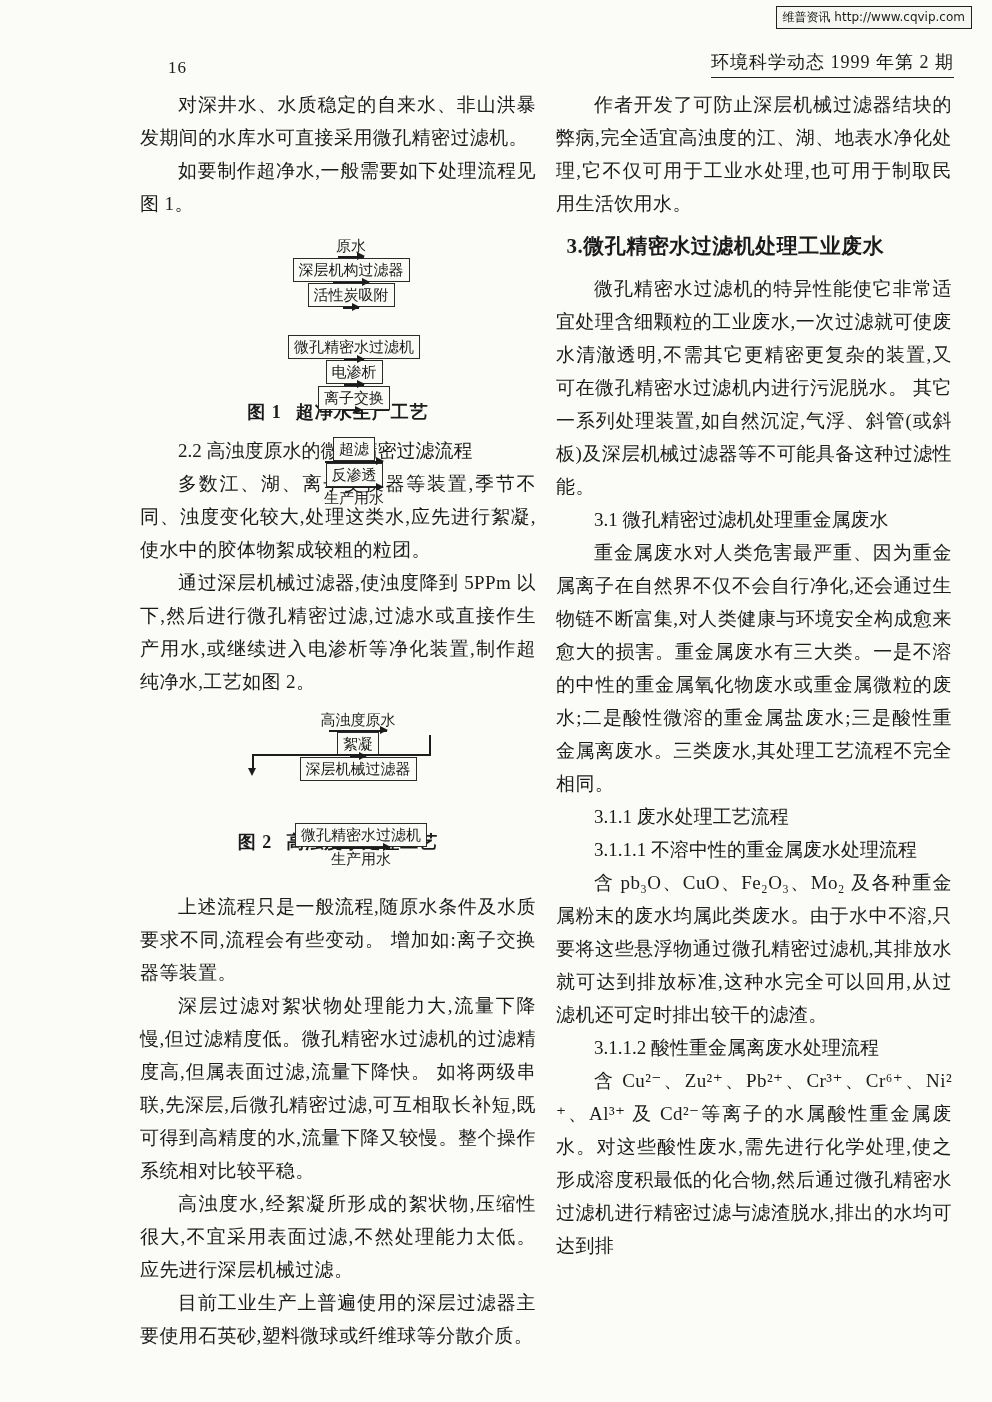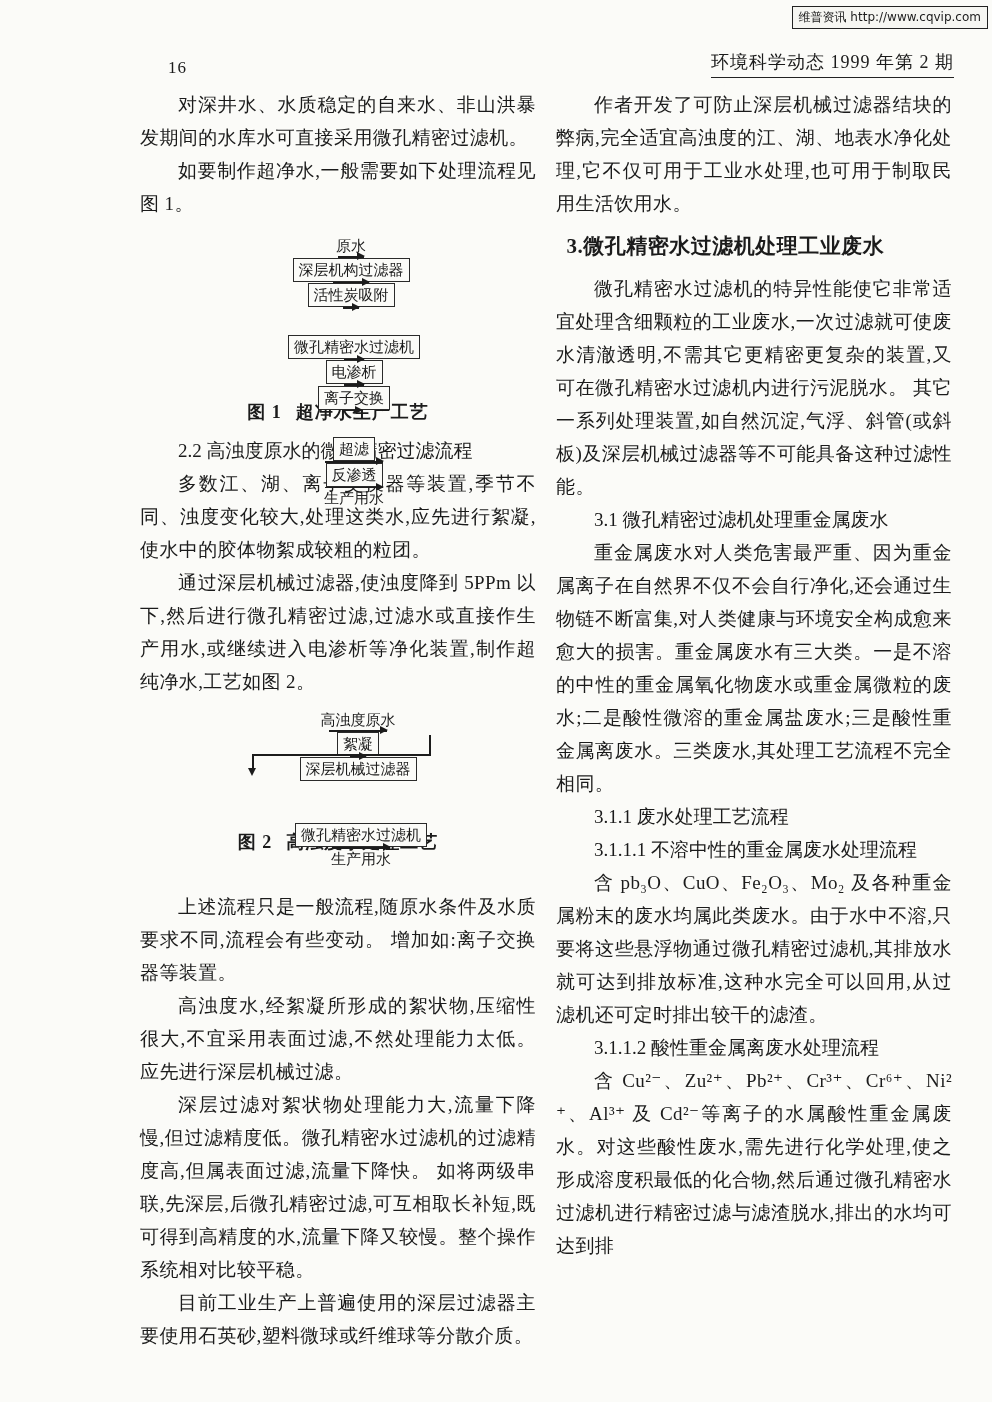--- a/index.html
+++ b/index.html
@@ -6,21 +6,21 @@
   .page{
     position:relative;
     width:992px;height:1402px;
     background:#fbfbf8;
     color:#1b1b1b;
     font-family:"Liberation Serif","DejaVu Serif",serif;
     overflow:hidden;
   }
   
   .watermark{
-    position:absolute;top:6px;right:4px;
+    position:absolute;top:6px;right:20px;
     border:1px solid #222;
     padding:2px 6px;
     font-size:12px;
     font-family:"DejaVu Sans",sans-serif;
     background:#f6f6f2;
     white-space:nowrap;
   }
   
   .header{
     position:absolute;top:50px;left:168px;right:38px;
@@ -150,22 +150,22 @@
           <span class="arr w58"></span>
           <span class="flabel">生产用水</span>
         </div>
       </div>
       <div class="caption" style="margin-top:24px;">
         <span>图 2</span><span class="cap-text">高浊度水处理工艺</span>
       </div>
 
       <div class="spacer-lg"></div>
       <p class="body">上述流程只是一般流程,随原水条件及水质要求不同,流程会有些变动。 增加如:离子交换器等装置。</p>
+      <p class="body">深层过滤对絮状物处理能力大,流量下降慢,但过滤精度低。微孔精密水过滤机的过滤精度高,但属表面过滤,流量下降快。 如将两级串联,先深层,后微孔精密过滤,可互相取长补短,既可得到高精度的水,流量下降又较慢。整个操作系统相对比较平稳。</p>
       <p class="body">高浊度水,经絮凝所形成的絮状物,压缩性很大,不宜采用表面过滤,不然处理能力太低。应先进行深层机械过滤。</p>
-      <p class="body">深层过滤对絮状物处理能力大,流量下降慢,但过滤精度低。微孔精密水过滤机的过滤精度高,但属表面过滤,流量下降快。 如将两级串联,先深层,后微孔精密过滤,可互相取长补短,既可得到高精度的水,流量下降又较慢。整个操作系统相对比较平稳。</p>
       <p class="body">目前工业生产上普遍使用的深层过滤器主要使用石英砂,塑料微球或纤维球等分散介质。</p>
     </div>
 
     <div class="col">
       <p class="body">作者开发了可防止深层机械过滤器结块的弊病,完全适宜高浊度的江、湖、地表水净化处理,它不仅可用于工业水处理,也可用于制取民用生活饮用水。</p>
       <p class="bighead">3.微孔精密水过滤机处理工业废水</p>
       <p class="body">微孔精密水过滤机的特异性能使它非常适宜处理含细颗粒的工业废水,一次过滤就可使废水清澈透明,不需其它更精密更复杂的装置,又可在微孔精密水过滤机内进行污泥脱水。 其它一系列处理装置,如自然沉淀,气浮、斜管(或斜板)及深层机械过滤器等不可能具备这种过滤性能。</p>
       <p class="subhead">3.1 微孔精密过滤机处理重金属废水</p>
       <p class="body">重金属废水对人类危害最严重、因为重金属离子在自然界不仅不会自行净化,还会通过生物链不断富集,对人类健康与环境安全构成愈来愈大的损害。重金属废水有三大类。一是不溶的中性的重金属氧化物废水或重金属微粒的废水;二是酸性微溶的重金属盐废水;三是酸性重金属离废水。三类废水,其处理工艺流程不完全相同。</p>
       <p class="subhead">3.1.1 废水处理工艺流程</p>

